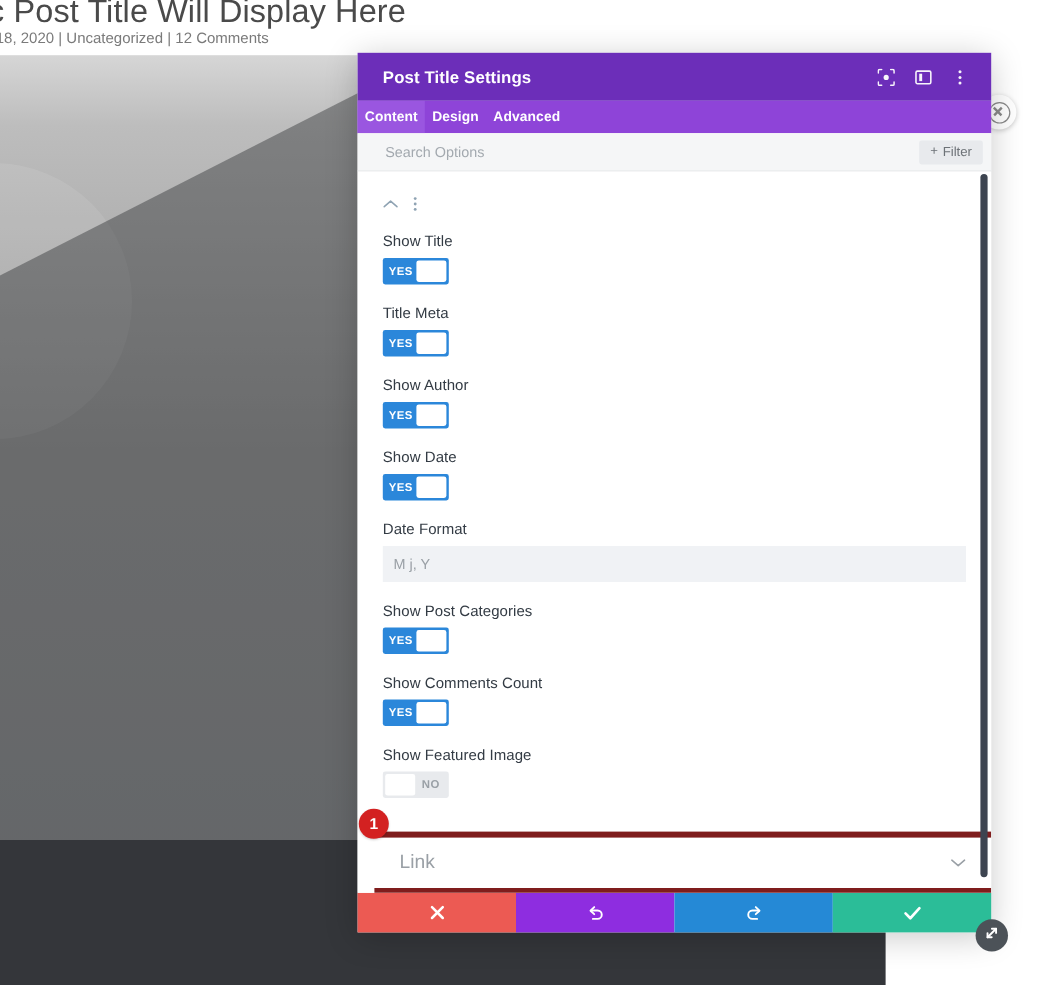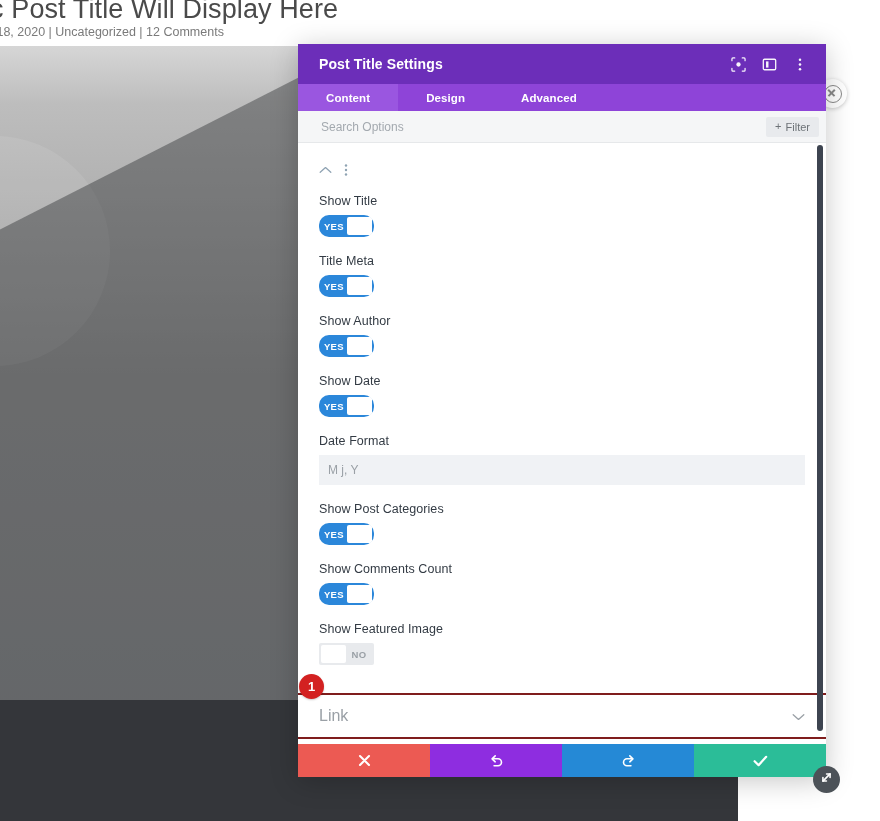--- a/index.html
+++ b/index.html
@@ -183,21 +183,21 @@
     align-items: stretch;
     flex: 0 0 auto;
   }
   .tab {
     color: #ffffff;
     font-size: 11.5px;
     font-weight: bold;
     display: flex;
     align-items: center;
     justify-content: center;
-    padding: 0 28px;
+    padding: 0 6px;
     cursor: pointer;
     letter-spacing: 0.1px;
   }
   .tab.active { background: #9a56e0; }
 
   .search-bar {
     height: 31px;
     background: #f5f6f7;
     border-bottom: 1px solid #e6e8ea;
     display: flex;
@@ -277,21 +277,20 @@
     display: flex;
     align-items: center;
     cursor: pointer;
     position: relative;
     box-sizing: border-box;
   }
   .toggle.on {
     background: #2b87da;
     justify-content: flex-start;
     padding: 2px;
-    border-radius: 10px;
   }
   .toggle.off {
     background: #e8eaed;
     justify-content: flex-start;
     padding: 2px;
   }
   .toggle .knob {
     width: 26px;
     height: 18px;
     background: #ffffff;
@@ -320,25 +319,26 @@
     padding: 0 9px;
     font-size: 12px;
     color: #9aa0a6;
     font-family: "Liberation Sans", sans-serif;
   }
   .text-input::placeholder { color: #9aa0a6; }
 
   .collapsed-list { margin-top: 28px; }
   .collapsed-row {
     height: 42px;
-    border-top: 2px solid #7f1d1d;
+    border-top: 5px solid #7f1d1d;
     display: flex;
     align-items: center;
     padding: 0 21px;
     cursor: pointer;
+    margin-left: 14px;
   }
   .collapsed-row:last-child { border-bottom: 1px solid #eceef0; }
   .collapsed-label {
     flex: 1 1 auto;
     color: #9aa0a6;
     font-size: 16px;
     font-weight: 400;
   }
 
   

